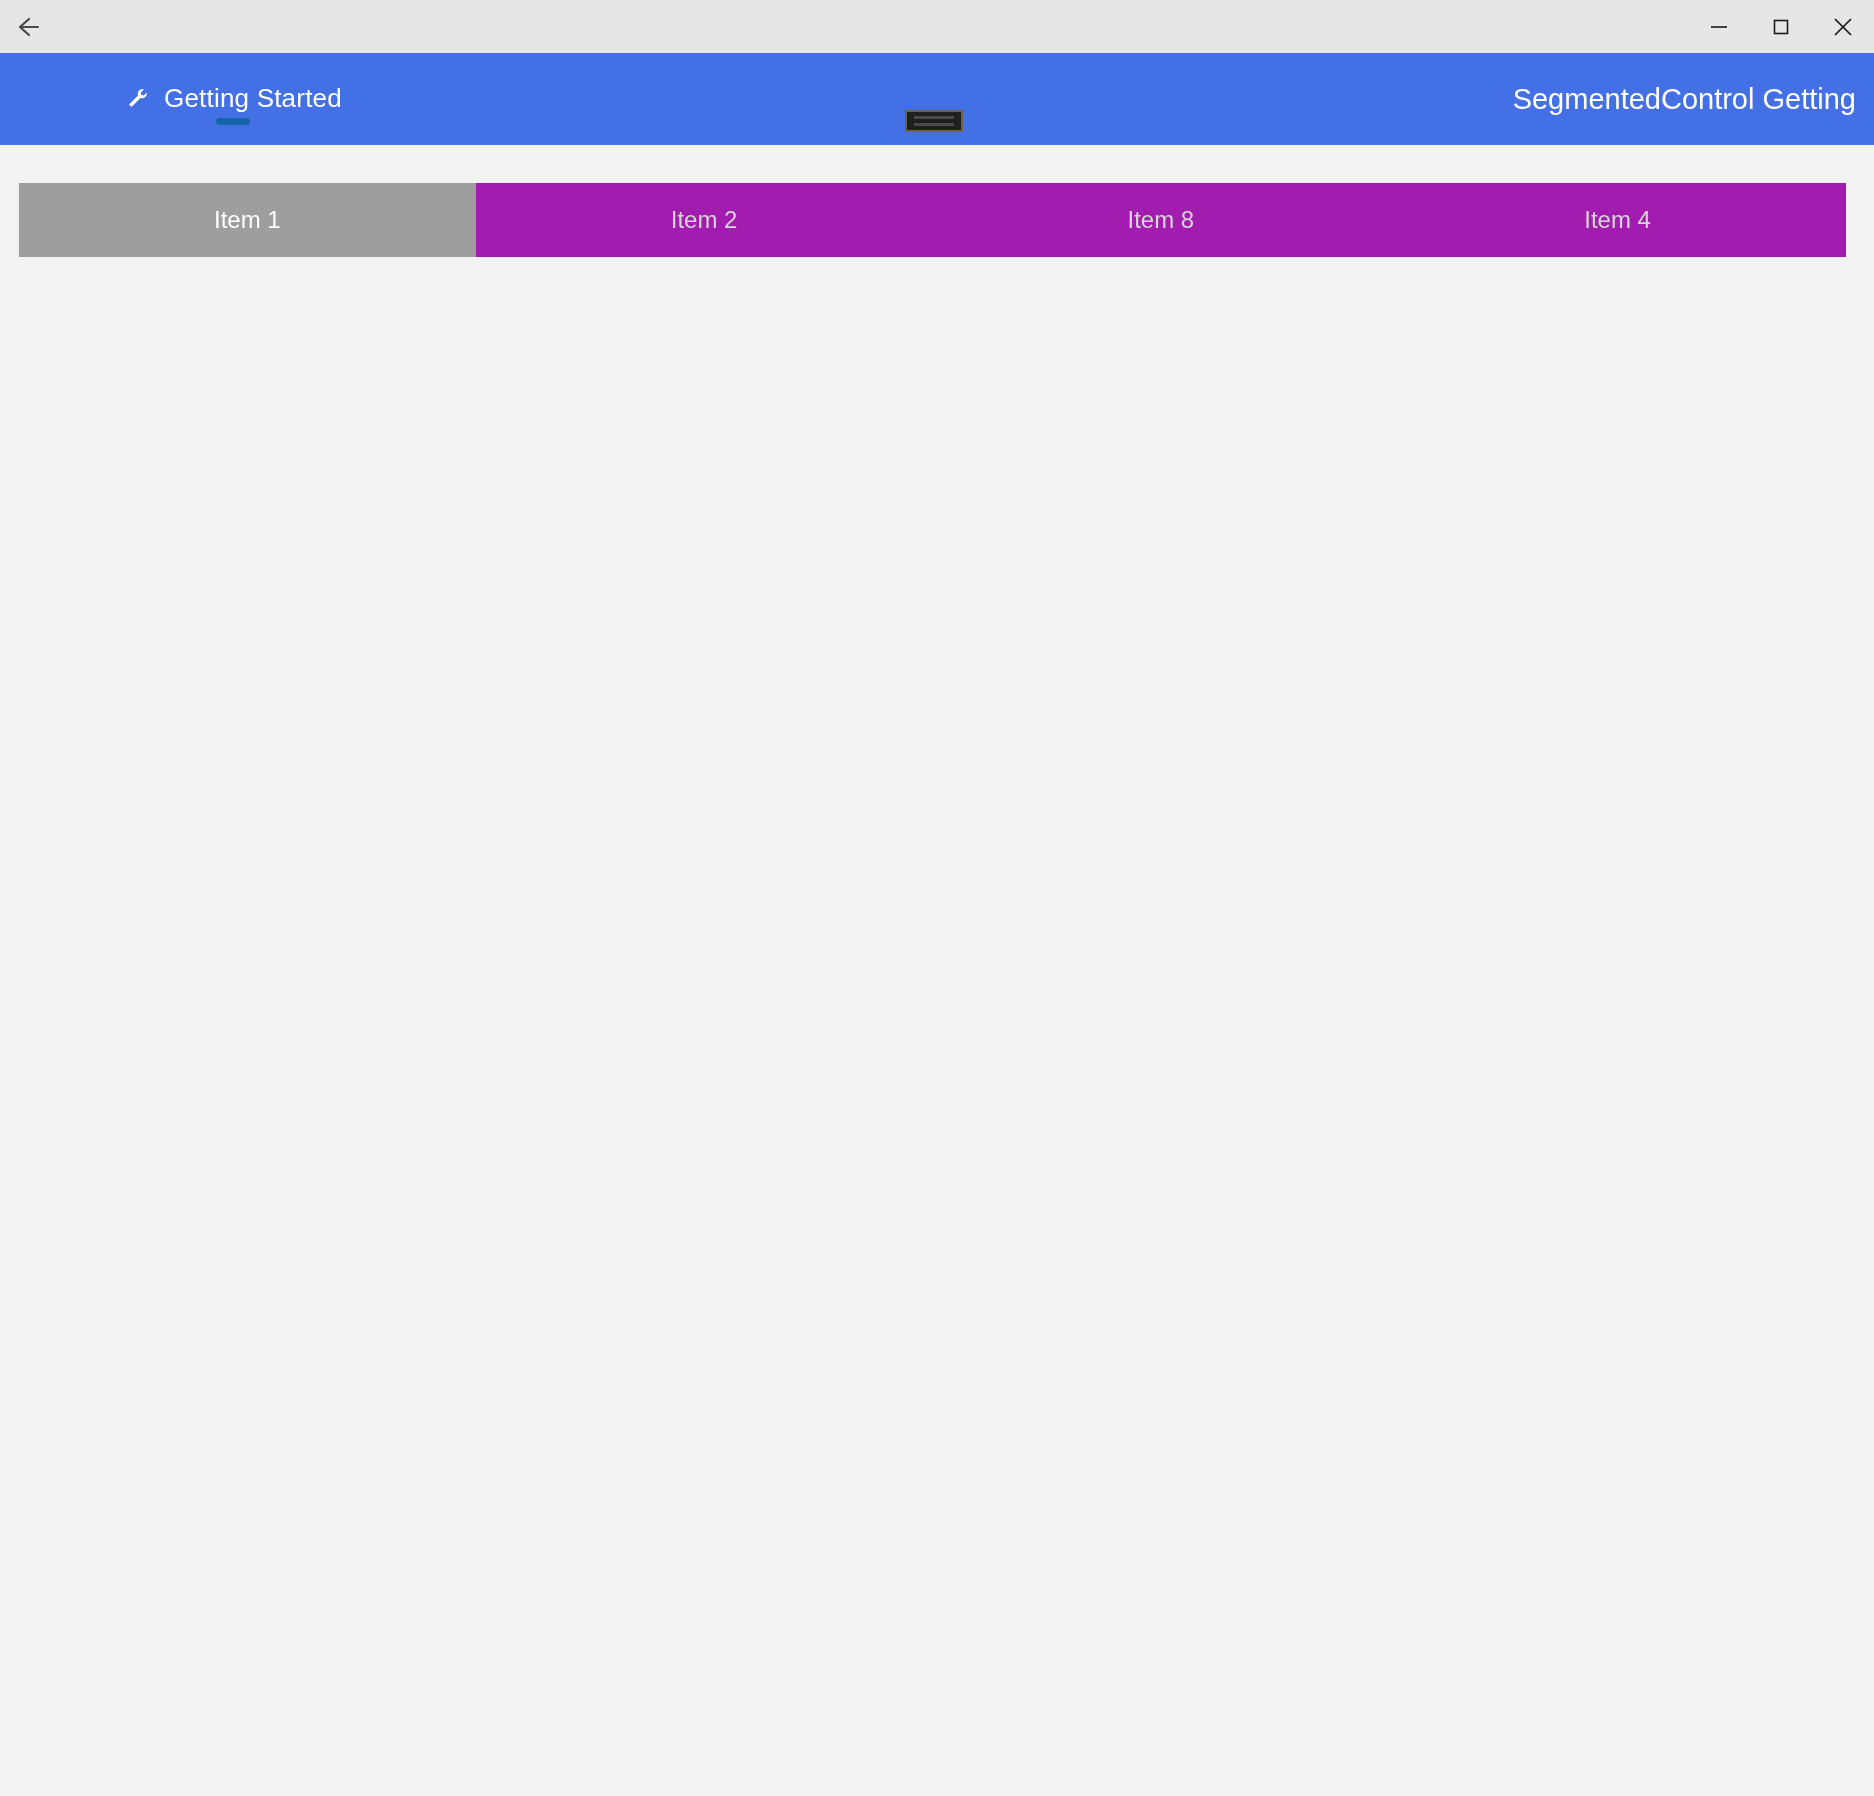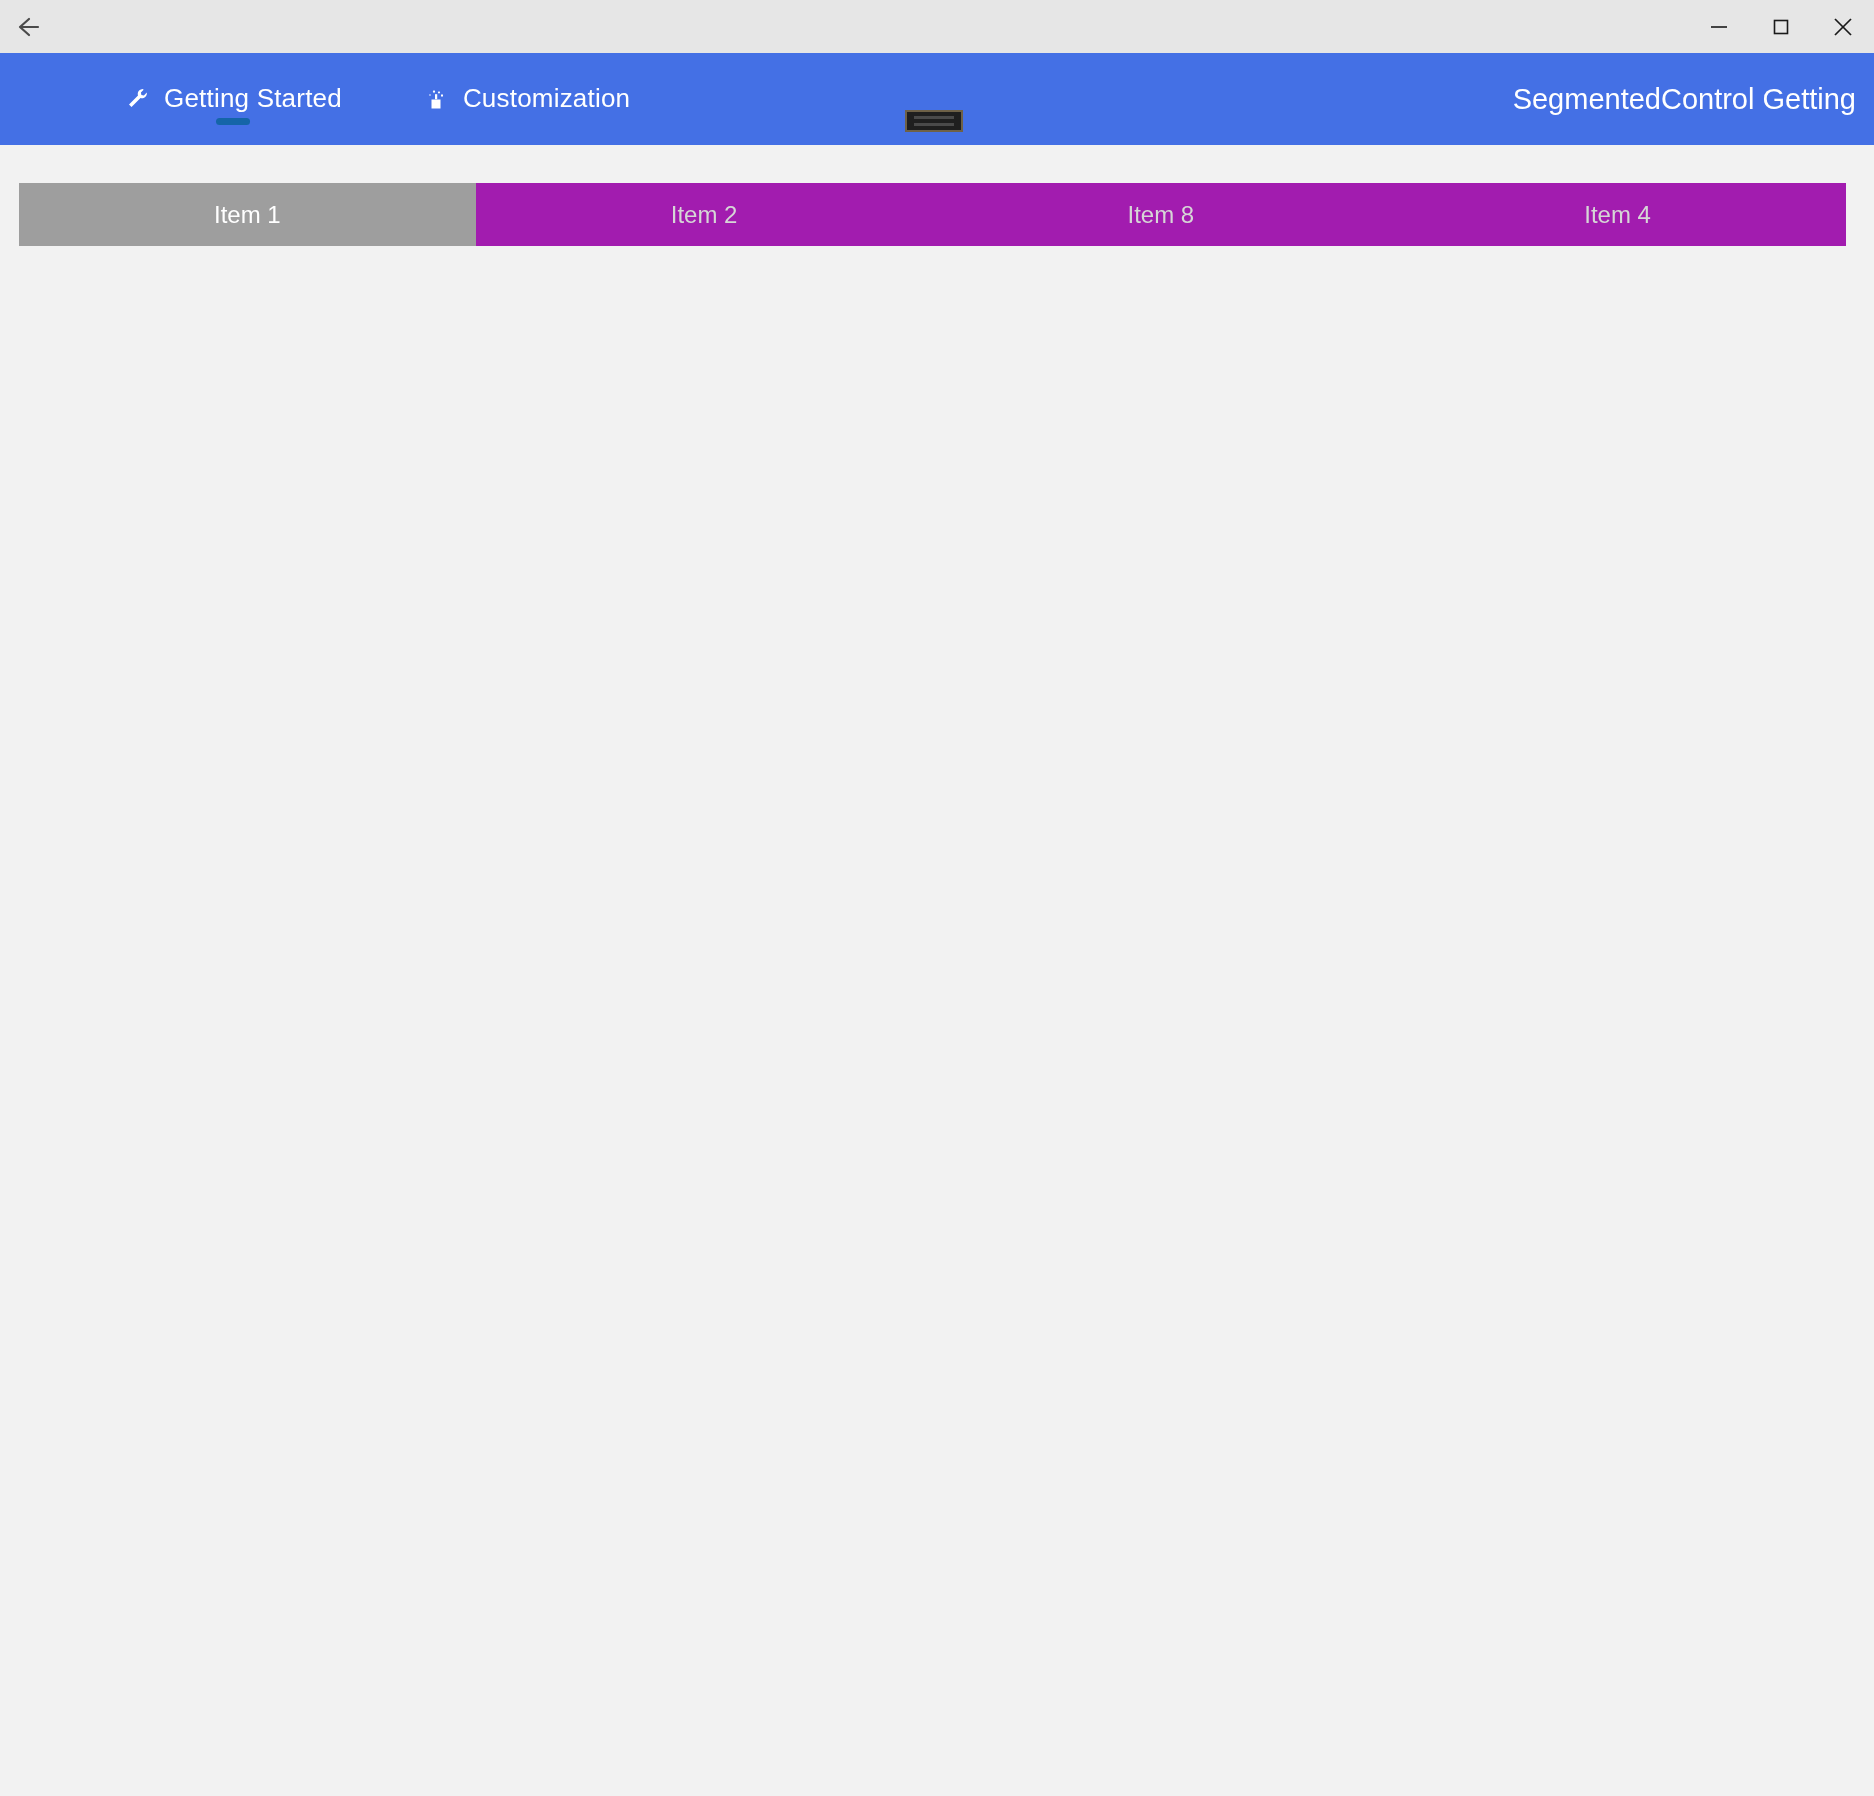--- a/index.html
+++ b/index.html
@@ -148,21 +148,21 @@
     width: 1874px;
     height: 1651px;
     position: relative;
   }
 
   .segmented-control {
     position: absolute;
     left: 19px;
     top: 38px;
     width: 1827px;
-    height: 63px;
+    height: 74px;
     display: flex;
     background: #000000;
     overflow: hidden;
   }
   .segment {
     flex: 1 1 0;
     display: flex;
     align-items: center;
     justify-content: center;
     background: #a21caf;
@@ -224,34 +224,20 @@
     <div class="tab selected">
       <span class="tab-icon">
         <svg width="26" height="26" viewBox="0 0 26 26">
           <path d="M19.4 3.2a4.8 4.8 0 0 0-5.4 6.3L5.0 18.5l2.5 2.5 9.0-9.0a4.8 4.8 0 0 0 6.3-5.4l-2.9 2.9-2.5-0.5-0.5-2.5 2.5-2.5z" fill="#ffffff"></path>
         </svg>
       </span>
       <span class="tab-label">Getting Started</span>
       <span class="tab-underline"></span>
     </div>
 
-    <div class="tab">
-      <span class="tab-icon">
-        <svg width="26" height="26" viewBox="0 0 26 26">
-          <rect x="8.5" y="13.5" width="9" height="9" fill="#ffffff"></rect>
-          <path d="M6.5 8.0 L8.2 9.0 L6.5 10.0 Z" fill="#ffffff"></path>
-          <path d="M11.0 4.0 L12.2 5.6 L11.0 7.2 L9.8 5.6 Z" fill="#ffffff"></path>
-          <path d="M16.0 5.0 L17.2 6.4 L16.0 7.8 L14.8 6.4 Z" fill="#ffffff"></path>
-          <rect x="12.0" y="8.2" width="2.2" height="5.0" fill="#ffffff"></rect>
-          <rect x="18.0" y="8.5" width="2.0" height="2.0" fill="#ffffff"></rect>
-        </svg>
-      </span>
-      <span class="tab-label">Customization</span>
-
-    </div>
 
   </div>
 
   <div class="center-handle">
     <span class="bar"></span>
     <span class="bar"></span>
   </div>
 
   <div class="appbar-title">SegmentedControl Getting</div>
 </div>

